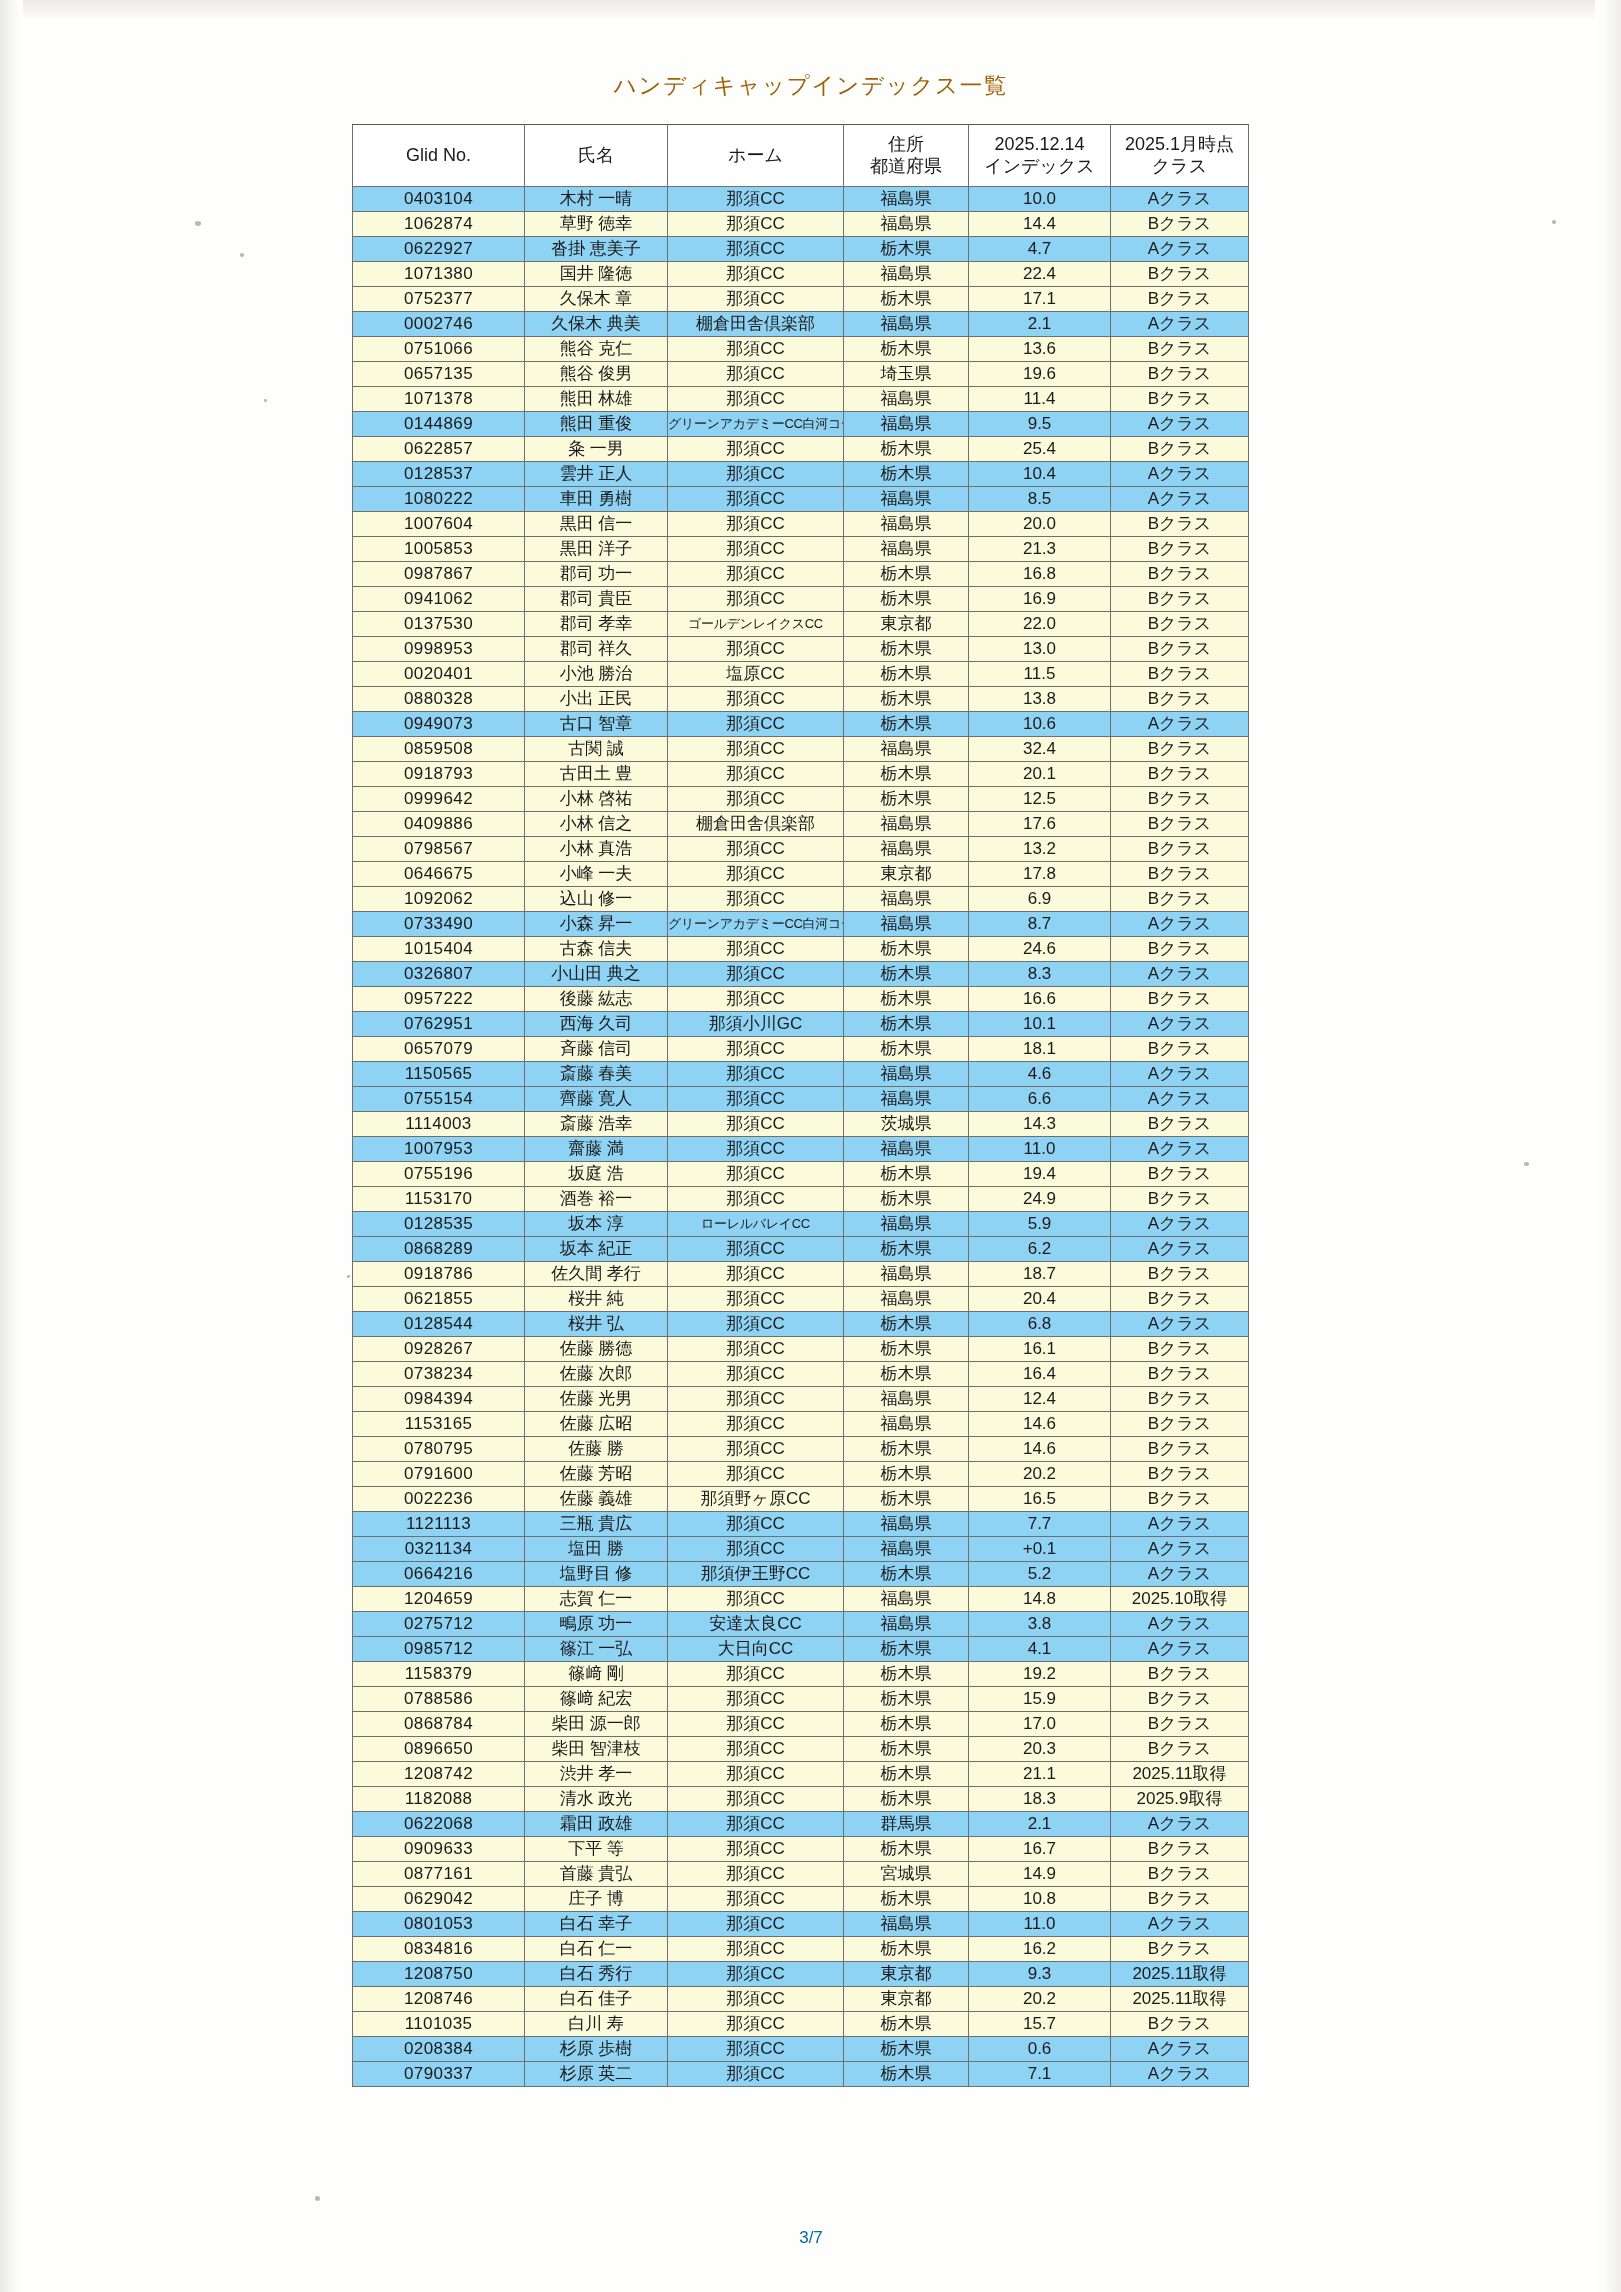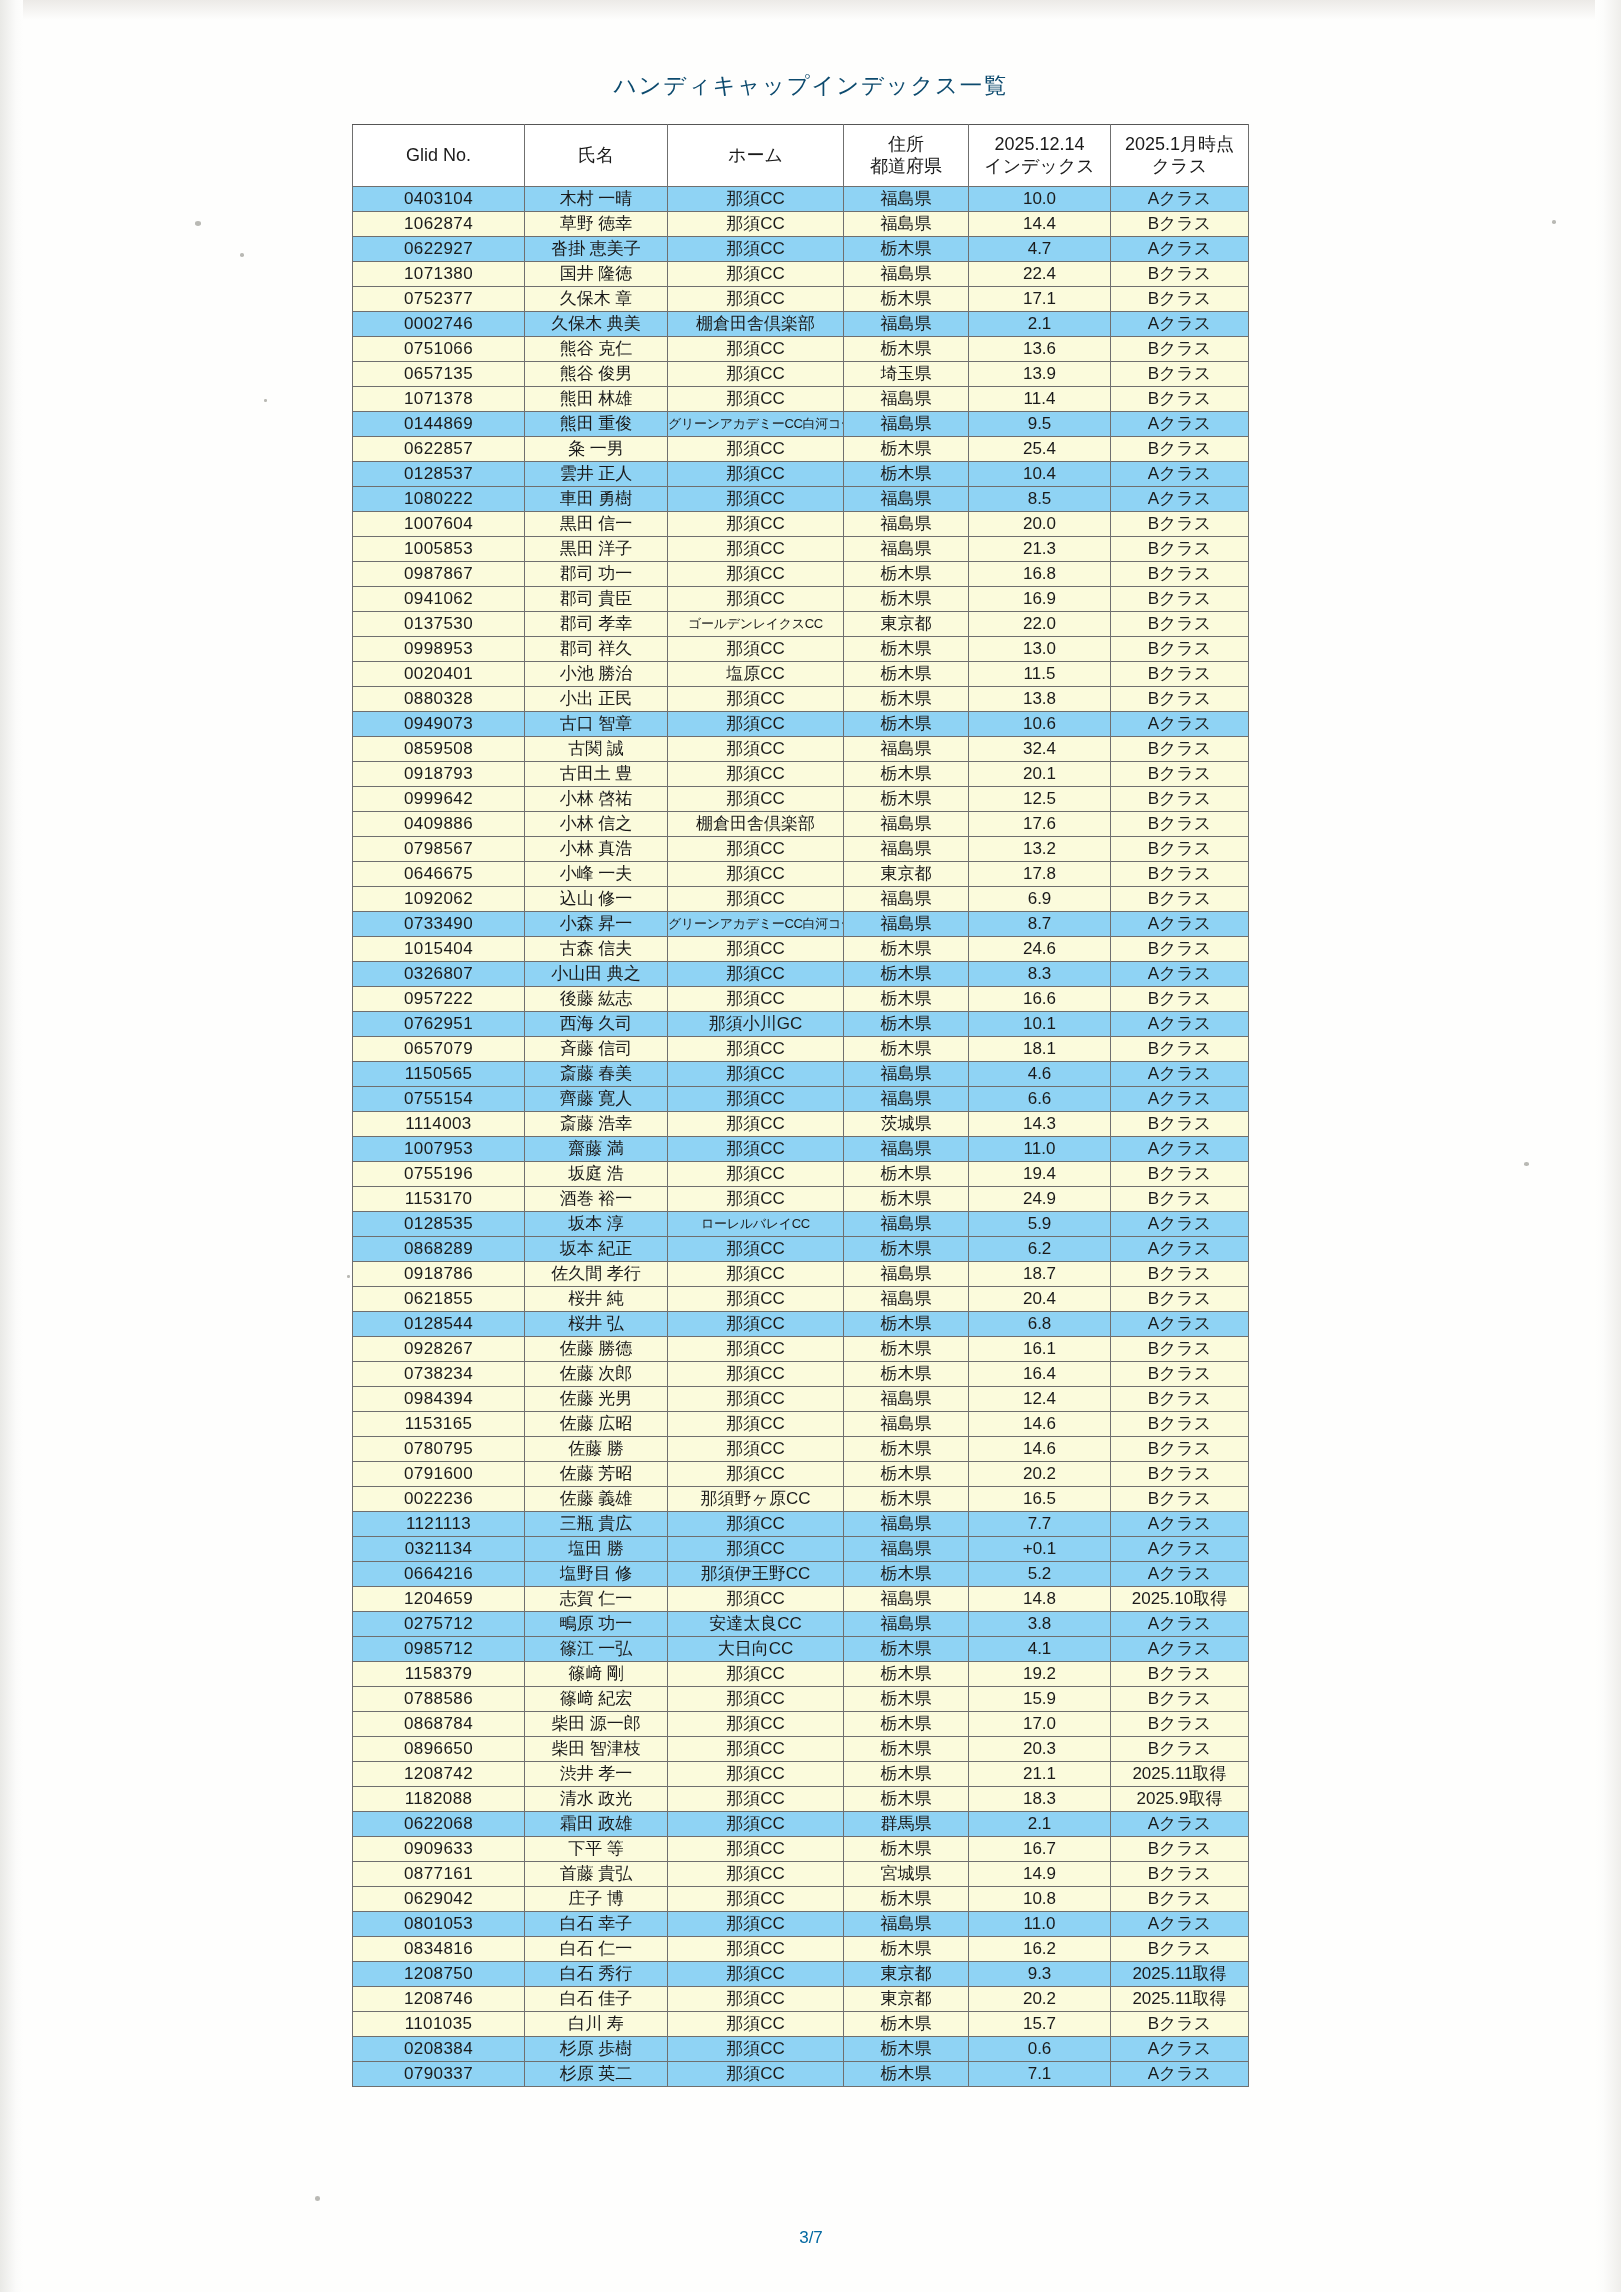--- a/index.html
+++ b/index.html
@@ -41,21 +41,21 @@
   }
 
   .doc-title {
     position: absolute;
     left: 0;
     right: 0;
     top: 70px;
     text-align: center;
     font-size: 22.4px;
     letter-spacing: 1.8px;
-    color: #0c4a6e;
+    color: #a16207;
     font-family: "DejaVu Sans", "Liberation Sans", sans-serif;
   }
 
   .table-wrap {
     position: absolute;
     left: 352px;
     top: 124px;
     width: 716px;
     border-radius: 23px;
   }
@@ -222,21 +222,21 @@
             <td class="col-home">那須CC</td>
             <td class="col-pref">栃木県</td>
             <td class="col-index">13.6</td>
             <td class="col-class">Bクラス</td>
           </tr>
           <tr class="band-b">
             <td class="col-glid">0657135</td>
             <td class="col-name">熊谷 俊男</td>
             <td class="col-home">那須CC</td>
             <td class="col-pref">埼玉県</td>
-            <td class="col-index">13.9</td>
+            <td class="col-index">19.6</td>
             <td class="col-class">Bクラス</td>
           </tr>
           <tr class="band-b">
             <td class="col-glid">1071378</td>
             <td class="col-name">熊田 林雄</td>
             <td class="col-home">那須CC</td>
             <td class="col-pref">福島県</td>
             <td class="col-index">11.4</td>
             <td class="col-class">Bクラス</td>
           </tr>

